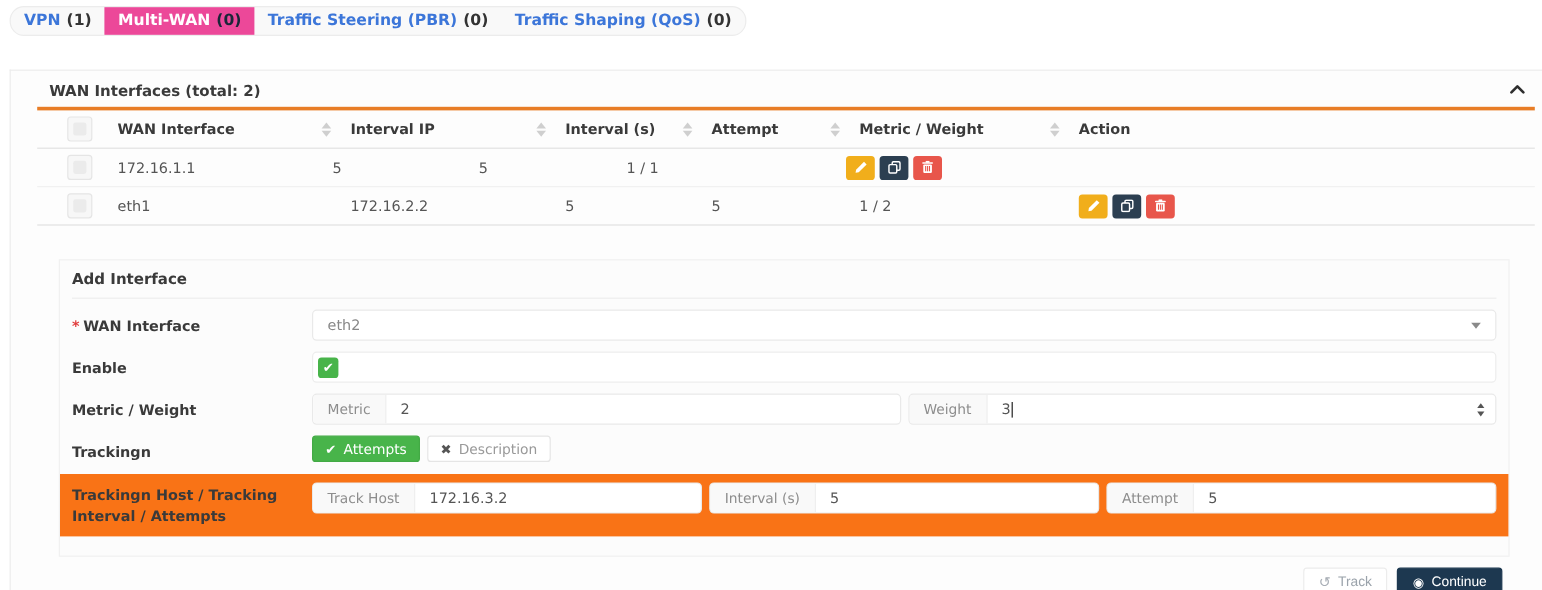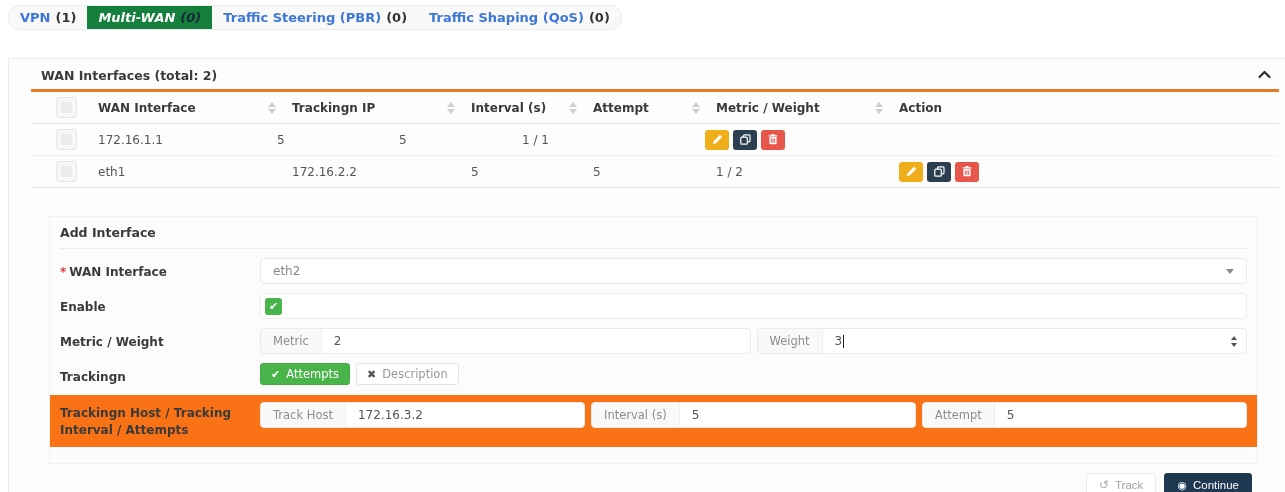--- a/index.html
+++ b/index.html
@@ -4,21 +4,21 @@
 <style>
   html,body{margin:0;padding:0;}
   body{width:1285px;height:492px;position:relative;overflow:hidden;background:#fff;
        font-family:"DejaVu Sans","Liberation Sans",sans-serif;-webkit-font-smoothing:antialiased;}
   
   .tabstrip{position:absolute;left:8px;top:5px;display:flex;background:#f9f9f9;
             border:1px solid #ececec;border-radius:12px;align-items:stretch;}
   .tab{display:flex;align-items:center;padding:4px 11px;font-size:13px;font-weight:bold;cursor:pointer;white-space:nowrap;}
   .tab .lbl{color:#3c76d9;}
   .tab .cnt{color:#333;margin-left:5px;font-weight:bold;}
-  .tab.active{background:#15803d;font-style:italic;}
+  .tab.active{background:#ec4899;}
   .tab.active .lbl{color:#fff;}
   .tab.active .cnt{color:#1b2638;}
   
   .panel{position:absolute;left:8px;top:58px;width:1277px;height:445px;box-sizing:border-box;
          border-top:1px solid #ededed;border-left:1px solid #ededed;background:#fdfdfd;}
   .panel-header{margin:0 6px 0 22px;border-bottom:3px solid #e87d26;height:30px;position:relative;}
   .panel-title{padding:9px 0 0 10px;font-weight:bold;font-size:12.5px;color:#3a3a3a;}
   .collapse{position:absolute;right:8px;top:11px;cursor:pointer;line-height:0;}
   
   .tbl{margin:0 6px 0 22px;font-size:12px;}
@@ -136,21 +136,21 @@
           </div>
       </div>
       <div class="c1 th">
         <span>WAN Interface</span>
         <span class="sort">
             <i class="up"></i>
             <i class="dn"></i>
           </span>
       </div>
       <div class="c2 th">
-        <span>Trackingn IP</span>
+        <span>Interval IP</span>
         <span class="sort">
             <i class="up"></i>
             <i class="dn"></i>
           </span>
       </div>
       <div class="c3 th">
         <span>Interval (s)</span>
         <span class="sort">
             <i class="up"></i>
             <i class="dn"></i>

